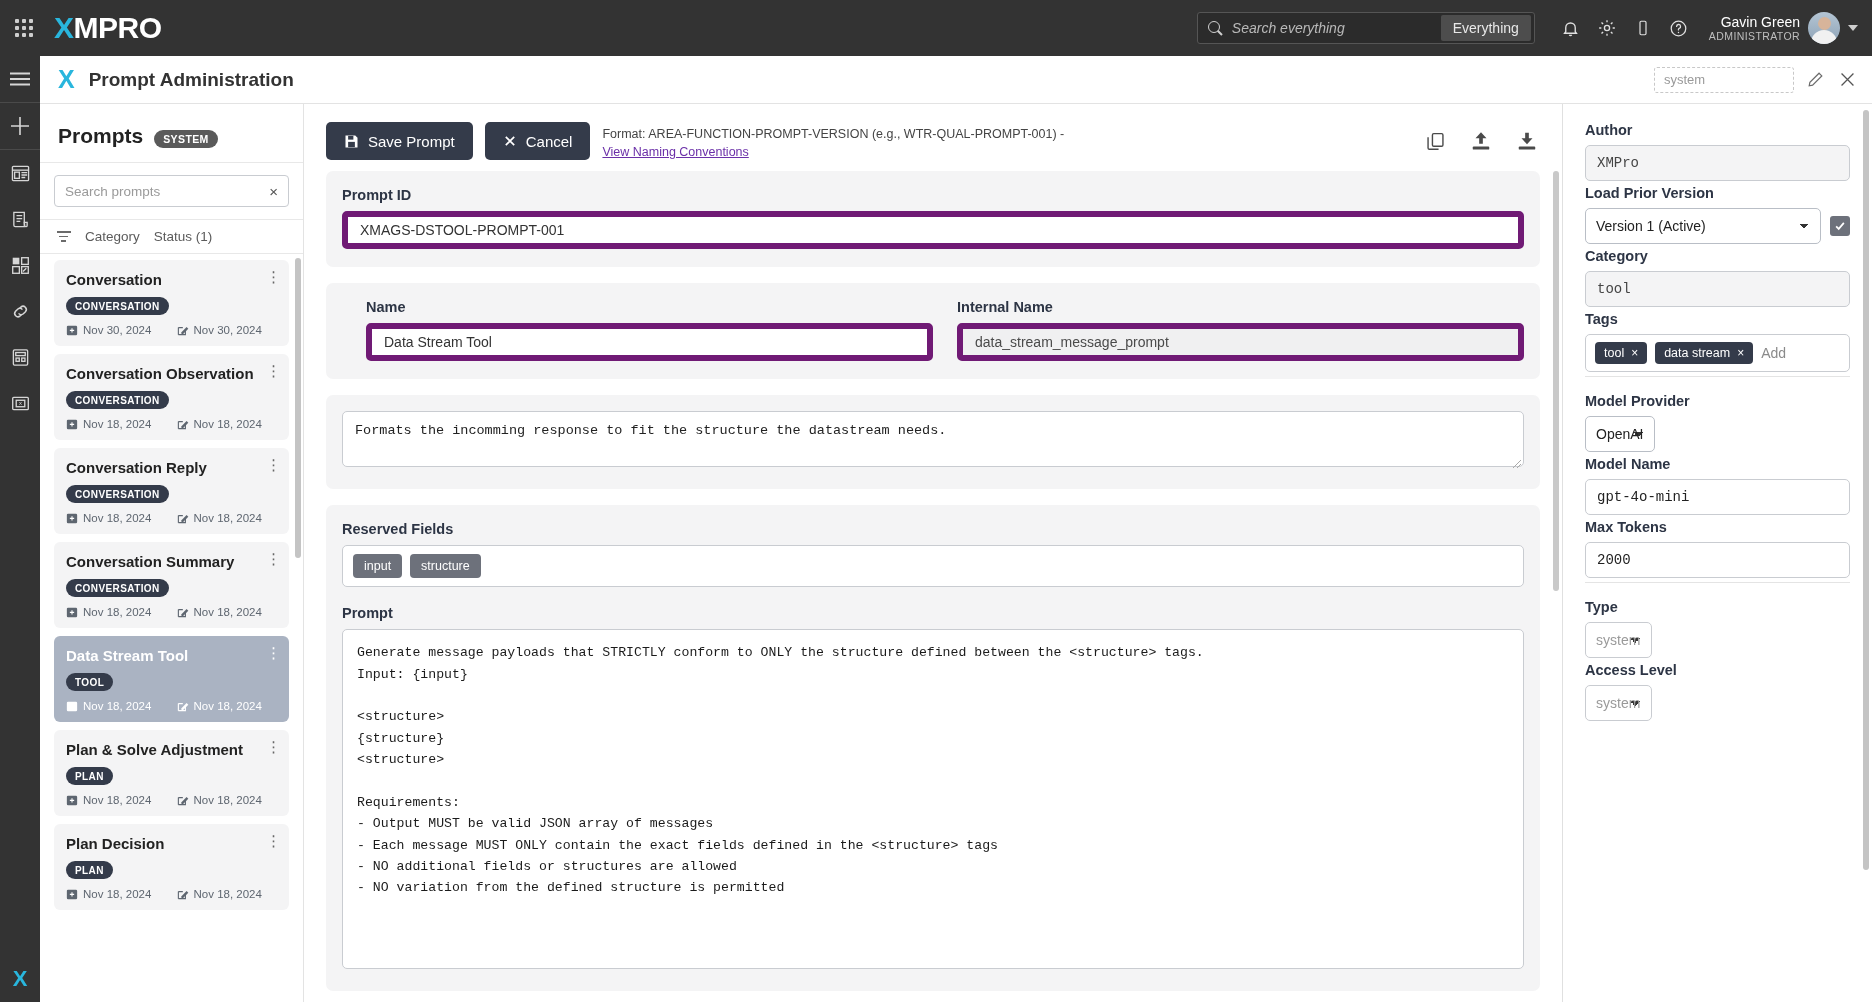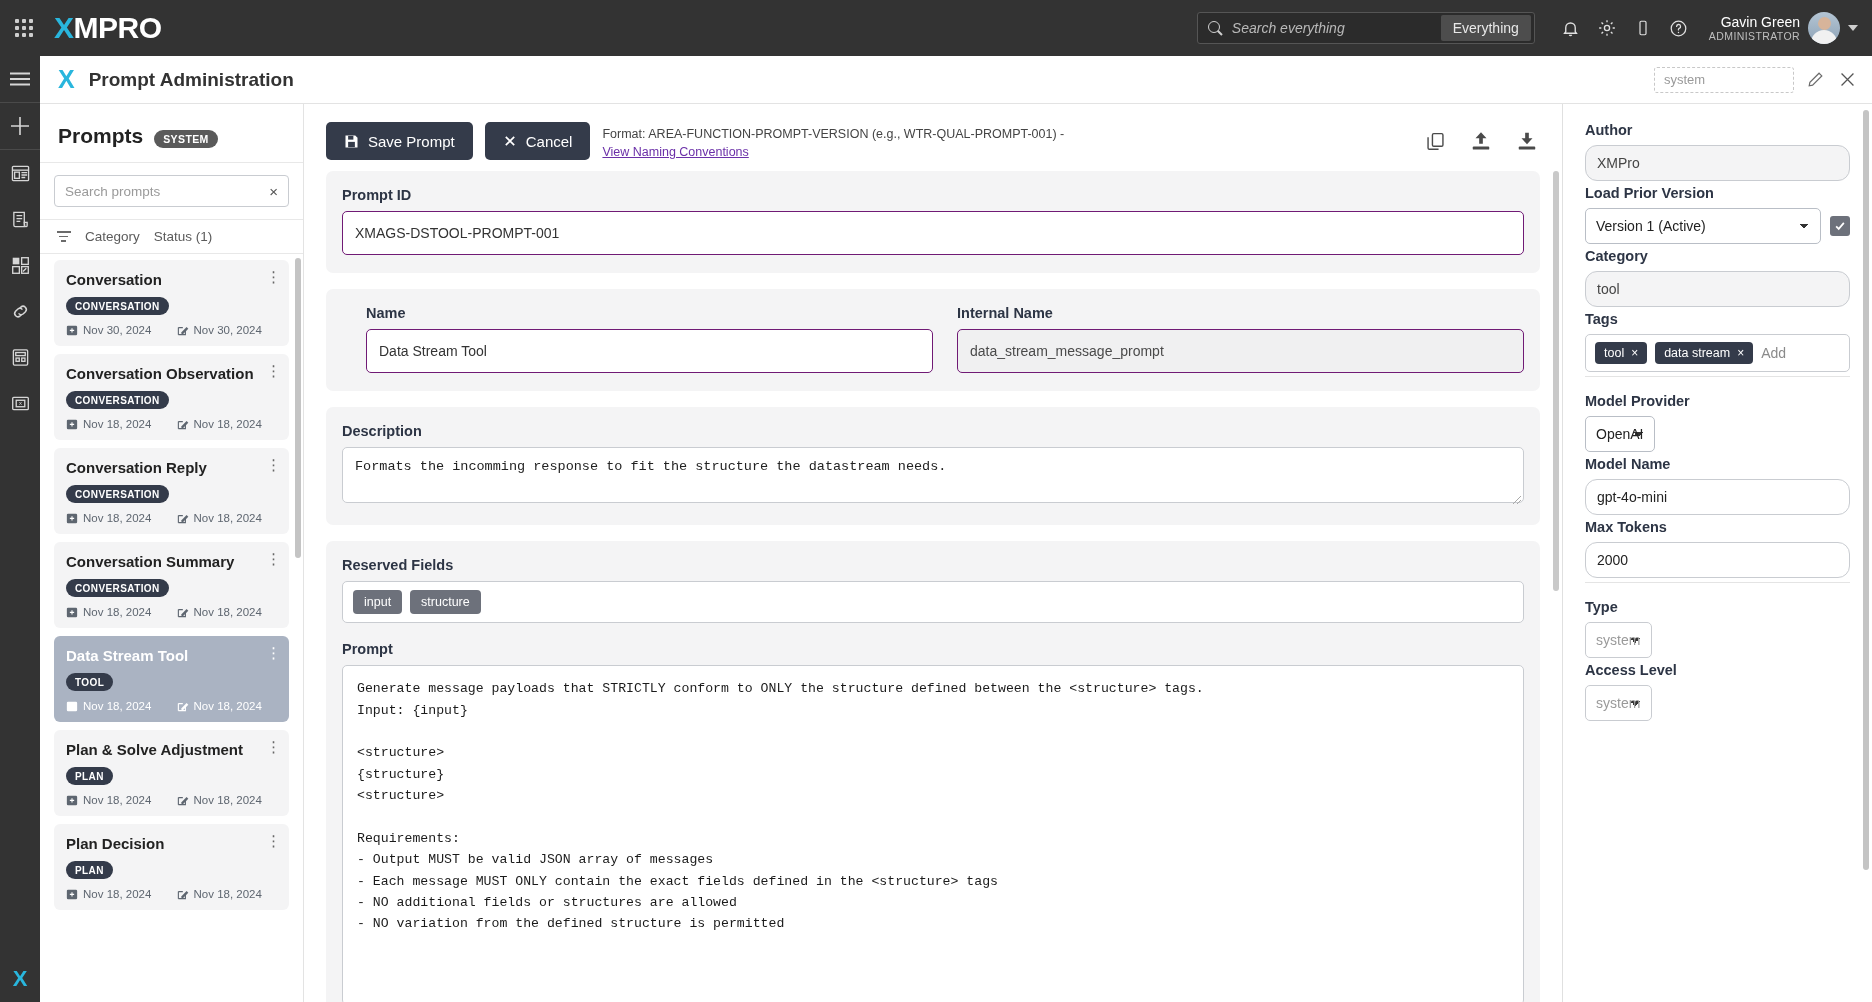--- a/index.html
+++ b/index.html
@@ -147,21 +147,21 @@
   }
   .format-note { font-size: 12.5px; color: #444; line-height: 1.45; max-width: 470px; margin-top: 3px; }
   .format-note a { color: #6b30a8; }
   .toolbar-icons { margin-left: auto; display: flex; gap: 20px; padding-top: 6px; }
   .tb-ico { width: 26px; height: 26px; color: #4a4a4a; cursor: pointer; display: flex; align-items: center; justify-content: center; }
 
   .editor-scroll { flex: 1; overflow-y: auto; padding: 0 22px 20px 22px; position: relative; min-height: 0; }
   .panel { background: #f4f4f5; border-radius: 7px; padding: 16px 16px 18px 16px; margin-bottom: 16px; }
   .field-label { font-size: 14.5px; font-weight: bold; color: #2d3545; margin-bottom: 8px; }
   .txt {
-    width: 100%; height: 44px; border: 1px solid #701a75; border-radius: 5px;
+    width: 100%; height: 38px; border: 6px solid #701a75; border-radius: 5px;
     background: #fff; padding: 10px 12px; font-size: 14px; color: #333;
     font-family: "Liberation Sans", sans-serif; outline: none;
   }
   .txt.readonly { background: #f0f0f1; color: #4a4a4a; }
   .two-col { display: flex; gap: 24px; margin-left: 24px; }
   .two-col > div { flex: 1; min-width: 0; }
   .desc-area {
     width: 100%; height: 56px; border: 1px solid #c9ccd1; border-radius: 5px; background: #fff;
     padding: 10px 12px; font-family: "Liberation Mono", monospace; font-size: 13.5px; color: #222;
     resize: none; outline: none; line-height: 1.4;
@@ -186,23 +186,23 @@
   }
 
   
   .meta-pane {
     width: 310px; flex: 0 0 310px; border-left: 1px solid #e0e0e0; background: #fff;
     padding: 18px 22px 20px 22px; overflow-y: auto; position: relative;
   }
   .meta-label { font-size: 14.5px; font-weight: bold; color: #2d3545; margin-bottom: 7px; }
   .meta-field { margin-bottom: 4px; }
   .meta-input {
-    width: 100%; height: 36px; border: 1px solid #c9ccd1; border-radius: 12px;
+    width: 100%; height: 36px; border: 1px solid #c9ccd1; border-radius: 5px;
     padding: 0 11px; font-size: 14px; color: #454545; background: #f4f4f5;
-    font-family: Liberation Sans, sans-serif; outline: none;
+    font-family: Liberation Mono, monospace; outline: none;
   }
   .meta-input.white { background: #fff; color: #222; }
   .sel-row { display: flex; align-items: center; gap: 9px; }
   .meta-select {
     flex: 1; height: 36px; border: 1px solid #b9bec6; border-radius: 5px; background: #fff;
     padding: 1px 10px; font-size: 14px; color: #222; font-family: "Liberation Sans", sans-serif;
     appearance: none; outline: none;
     background-image: linear-gradient(45deg, transparent 50%, #333 50%), linear-gradient(135deg, #333 50%, transparent 50%);
     background-position: calc(100% - 16px) 15px, calc(100% - 11px) 15px;
     background-size: 5px 5px, 5px 5px; background-repeat: no-repeat;
@@ -575,21 +575,20 @@
                   <input class="txt white" value="Data Stream Tool" style="">
                 </div>
                 <div>
                   <div class="field-label">Internal Name</div>
                   <input class="txt readonly" value="data_stream_message_prompt" style="">
                 </div>
               </div>
             </div>
 
             <div class="panel">
-              <div class="field-label">Description</div>
               <div class="resize-grip">
                 <textarea class="desc-area" style="">Formats the incomming response to fit the structure the datastream needs.</textarea>
               </div>
             </div>
 
             <div class="panel">
               <div class="field-label">Reserved Fields</div>
               <div class="reserved-box" id="reserved-box">
                   <span class="res-chip">input</span>
                   <span class="res-chip">structure</span>

